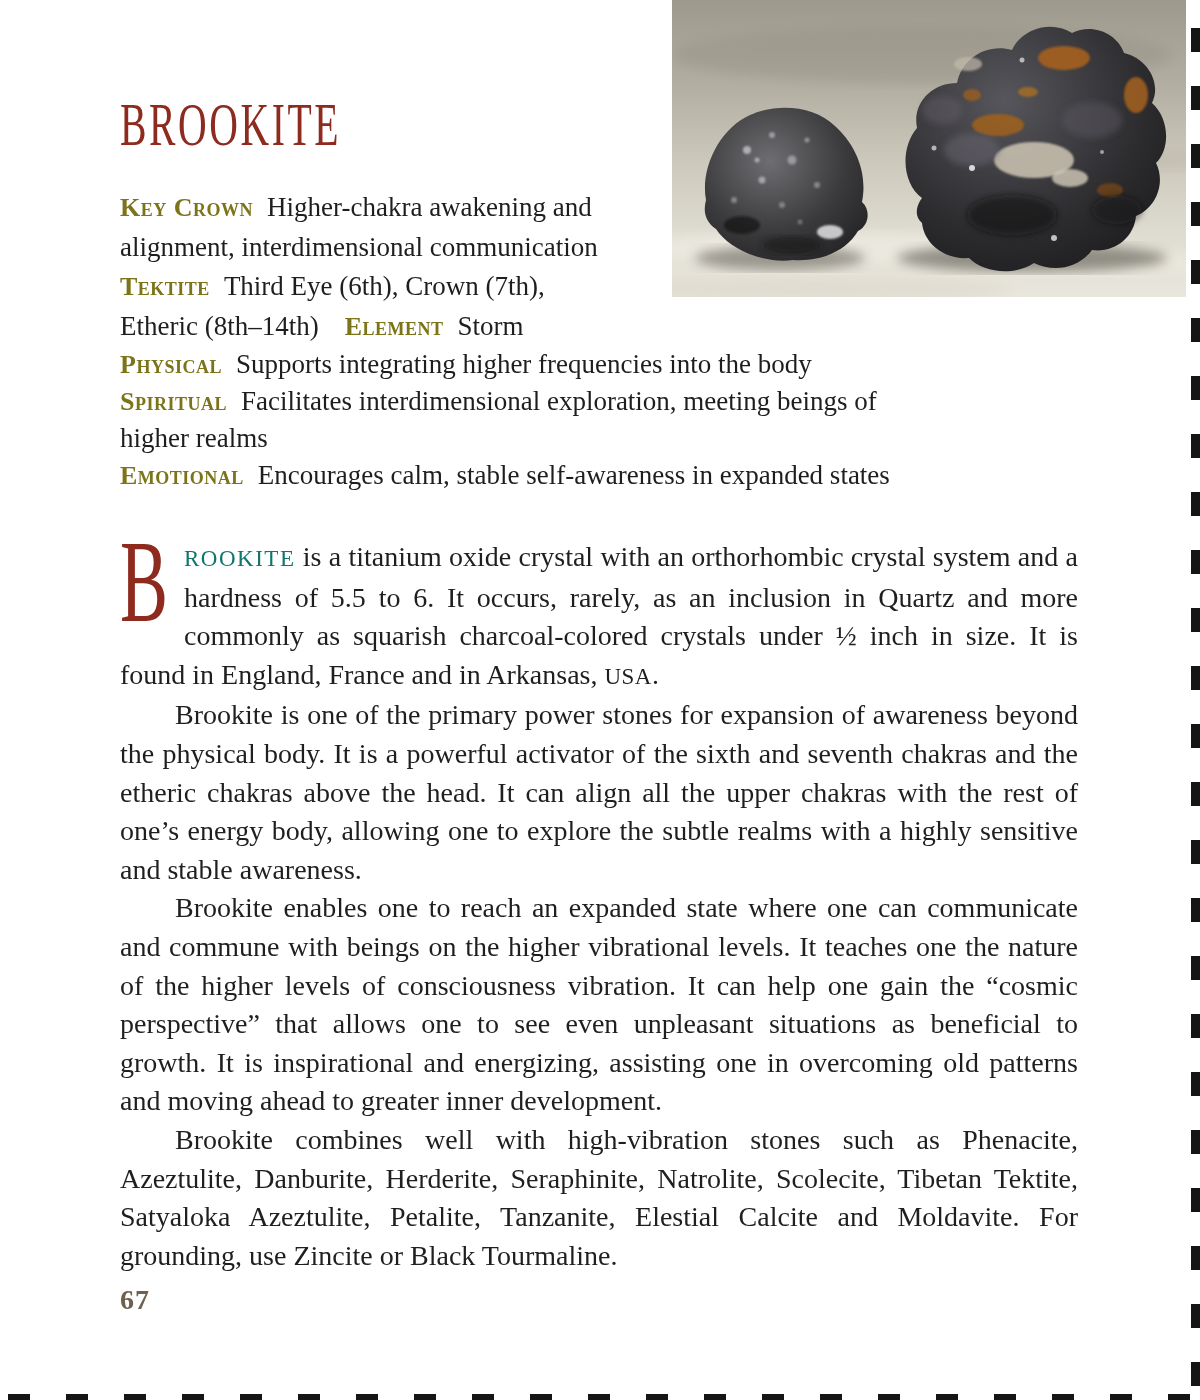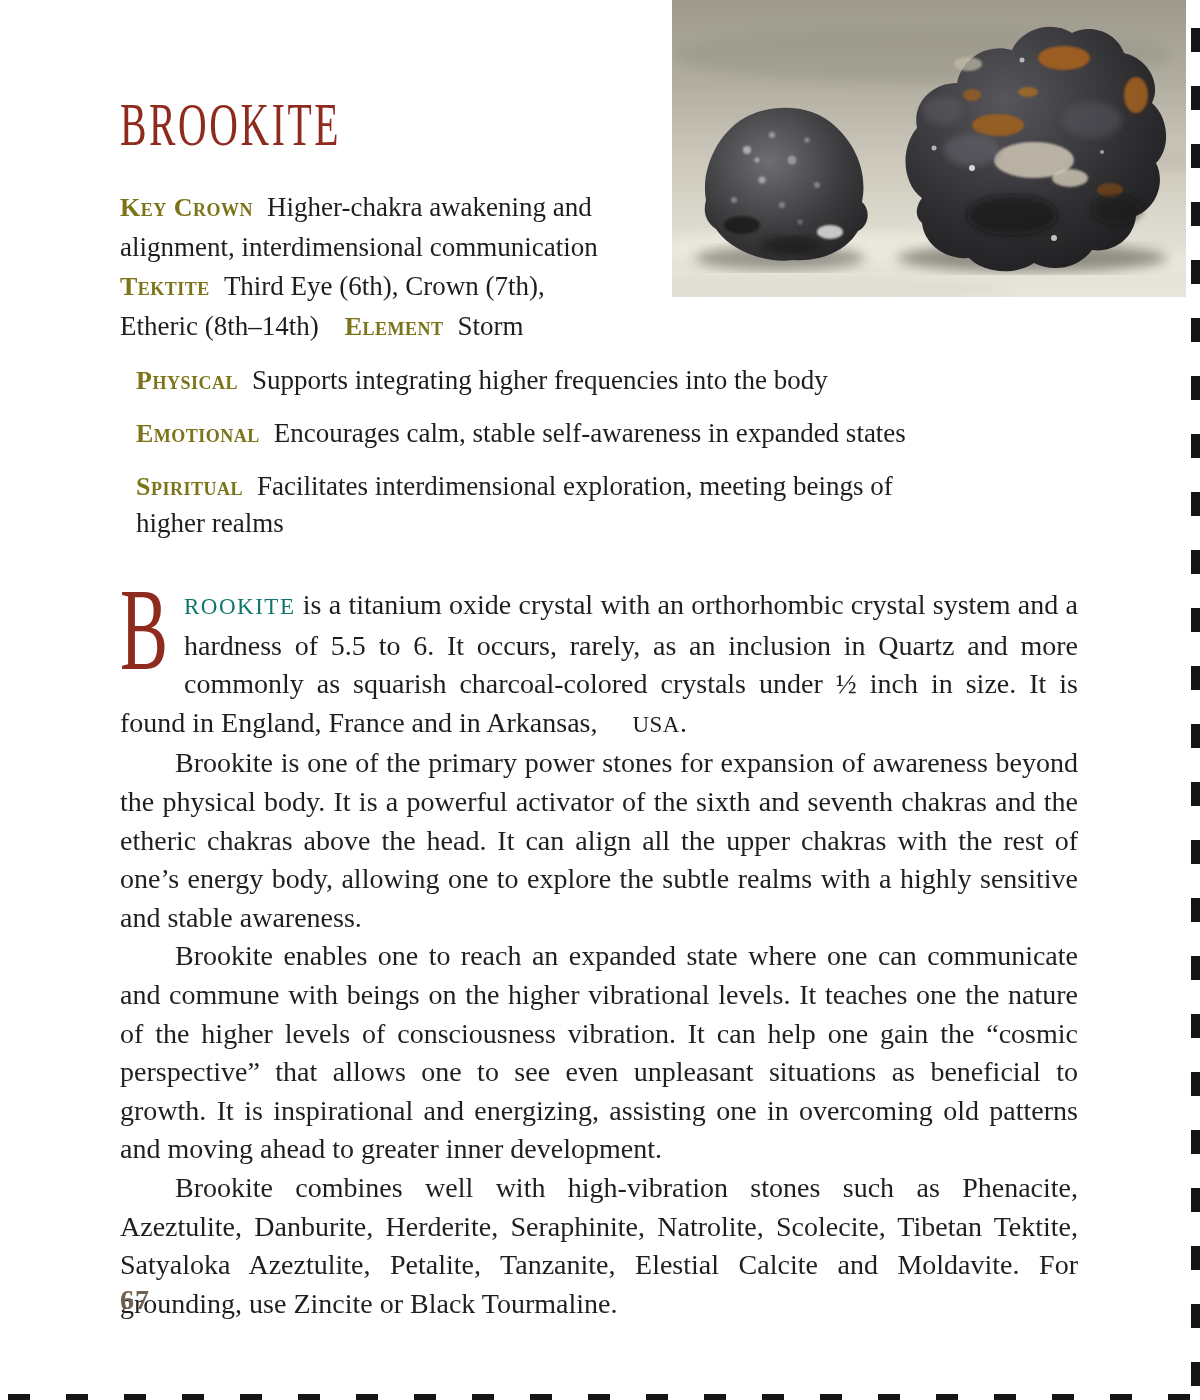--- a/index.html
+++ b/index.html
@@ -22,21 +22,21 @@
     font-size:62px; line-height:52px; font-weight:normal;
     letter-spacing:4px; color:#8e2a1e;
     transform:scaleX(0.64); transform-origin:left top;
     white-space:nowrap;
   }
 
   .attr-block {
     margin:38px 0 0 0; width:548px;
     font-size:27px; line-height:39.5px; color:#1e1e1e;
   }
-  .attr-line { margin:16px; width:958px; font-size:27px; line-height:37px; color:#1e1e1e; }
+  .attr-line { margin:0; width:958px; font-size:27px; line-height:37px; color:#1e1e1e; }
   .lbl {
     font-weight:bold; font-variant:small-caps;
     font-size:26px; letter-spacing:0.5px;
     color:#7c7418; margin-right:14px;
   }
   .lbl-follow { margin-left:26px; }
 
   .bodytext { margin-top:44px; }
   .bodytext p {
     margin:0; font-size:28px; line-height:38.6px;
@@ -46,21 +46,21 @@
 
   .dropcap {
     float:left; width:54px; height:78px; overflow:visible;
     font-size:116px; line-height:78px; color:#8e2a1e;
     transform:scaleX(0.62); transform-origin:left top;
     margin:5px 10px 0 0;
   }
   .lead-caps {
     font-size:23px; letter-spacing:1.5px; color:#0f766e;
   }
-  .smallcaps { font-size:23px; letter-spacing:0.5px;margin-left:28px; }
+  .smallcaps { font-size:23px; letter-spacing:0.5px; }
 
   .page-number {
     position:absolute; top:1272px; left:0; width:958px;
     text-align:left; font-size:28px; font-weight:bold;
     color:#6e6150; letter-spacing:1px;
   }
 
   
   .edge-mark { position:absolute; background:#151515; }
   .edge-right { right:0; width:9px; height:24px; }
@@ -174,25 +174,25 @@
     <p class="attr-block">
       <span class="lbl">Key Crown</span><span class="attr-text">Higher-chakra awakening and alignment, interdimensional communication</span><br>
       <span class="lbl">Tektite</span><span class="attr-text">Third Eye (6th), Crown (7th),</span><br>
       <span class="attr-text">Etheric (8th–14th)</span><span class="lbl lbl-follow">Element</span><span class="attr-text">Storm</span>
     </p>
 
     <p class="attr-line">
       <span class="lbl">Physical</span><span class="attr-text">Supports integrating higher frequencies into the body</span>
     </p>
     <p class="attr-line">
-      <span class="lbl">Emotional</span><span class="attr-text">Encourages calm, stable self-awareness in expanded states</span>
-    </p>
-    <p class="attr-line">
       <span class="lbl">Spiritual</span><span class="attr-text">Facilitates interdimensional exploration, meeting beings of</span><br>
       <span class="attr-text">higher realms</span>
+    </p>
+    <p class="attr-line">
+      <span class="lbl">Emotional</span><span class="attr-text">Encourages calm, stable self-awareness in expanded states</span>
     </p>
 
     <div class="bodytext">
       <p>
         <span class="dropcap">B</span><span class="lead-caps">ROOKITE</span><span> is a titanium oxide crystal with an orthorhombic crystal system and a hardness of 5.5 to 6. It occurs, rarely, as an inclusion in Quartz and more commonly as squarish charcoal-colored crystals under ½ inch in size. It is found in England, France and in Arkansas, </span><span class="smallcaps">USA</span><span>.</span>
       </p>
       <p class="indent">Brookite is one of the primary power stones for expansion of awareness beyond the physical body. It is a powerful activator of the sixth and seventh chakras and the etheric chakras above the head. It can align all the upper chakras with the rest of one’s energy body, allowing one to explore the subtle realms with a highly sensitive and stable awareness.</p>
       <p class="indent">Brookite enables one to reach an expanded state where one can communicate and commune with beings on the higher vibrational levels. It teaches one the nature of the higher levels of consciousness vibration. It can help one gain the “cosmic perspective” that allows one to see even unpleasant situations as beneficial to growth. It is inspirational and energizing, assisting one in overcoming old patterns and moving ahead to greater inner development.</p>
       <p class="indent">Brookite combines well with high-vibration stones such as Phenacite, Azeztulite, Danburite, Herderite, Seraphinite, Natrolite, Scolecite, Tibetan Tektite, Satyaloka Azeztulite, Petalite, Tanzanite, Elestial Calcite and Moldavite. For grounding, use Zincite or Black Tourmaline.</p>
     </div>

